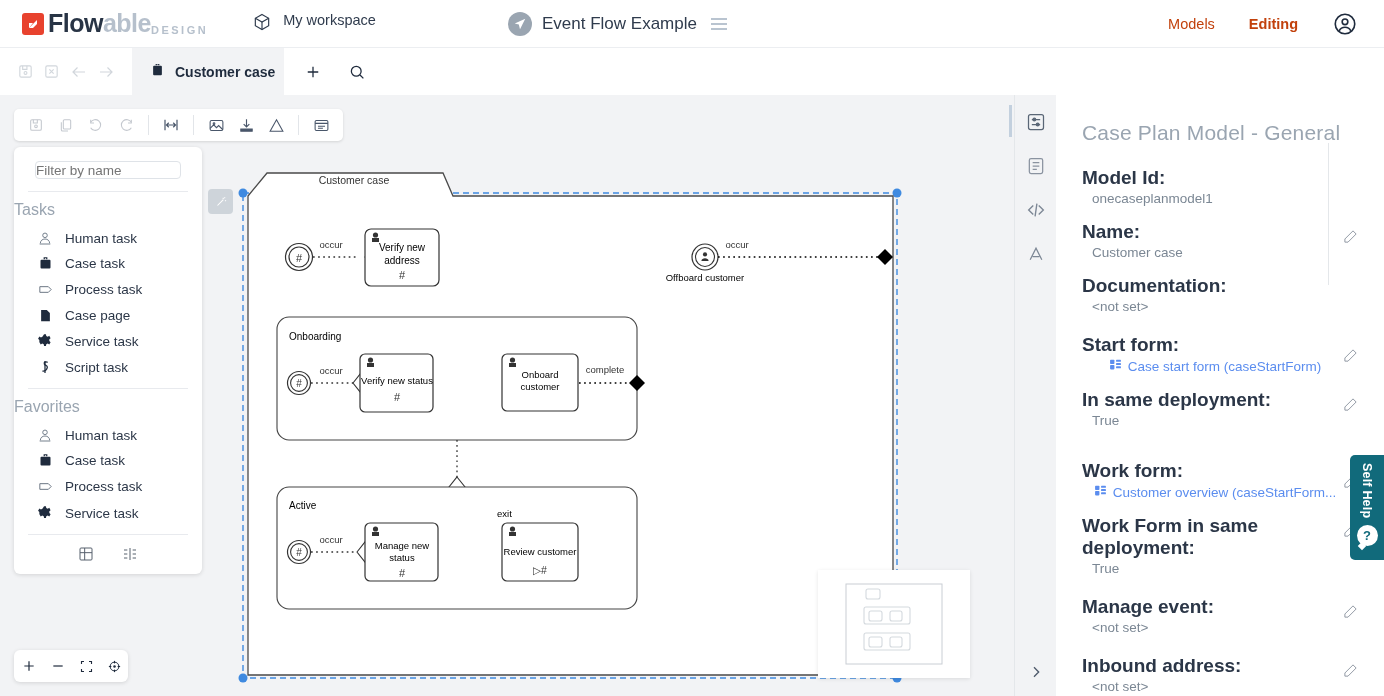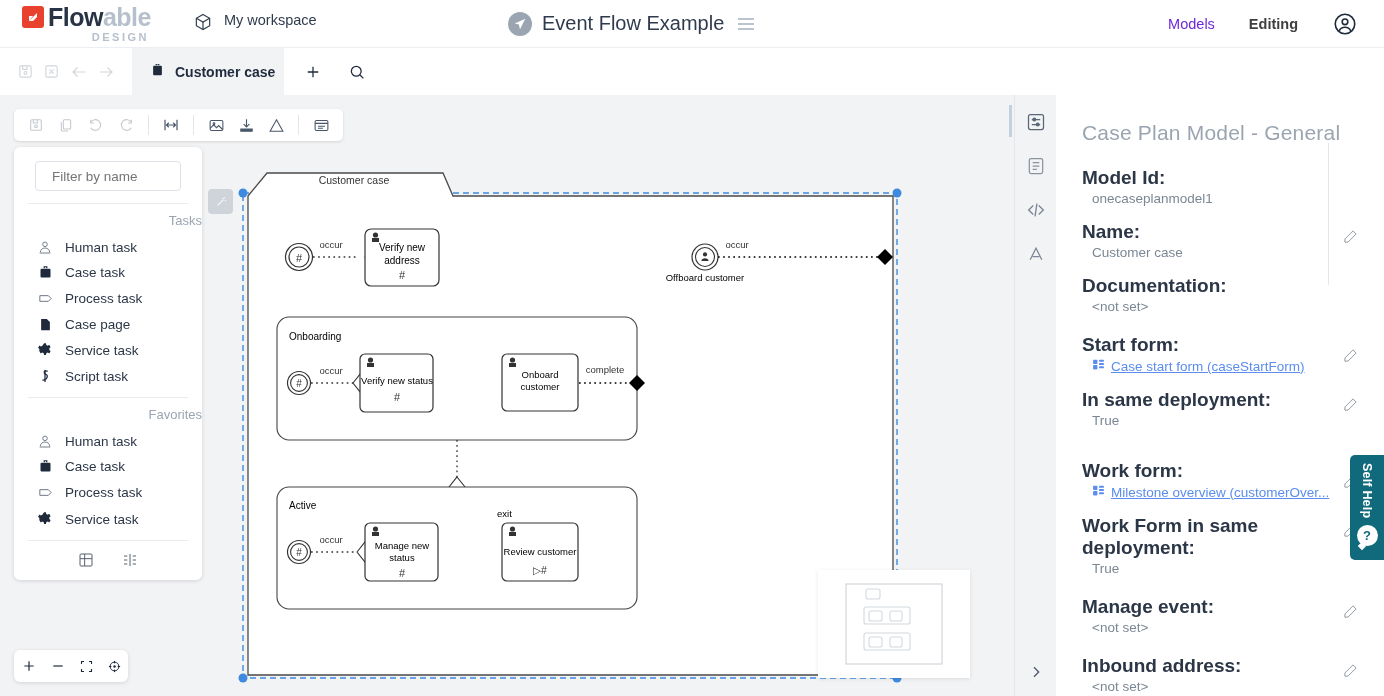--- a/index.html
+++ b/index.html
@@ -10,46 +10,46 @@
     overflow: hidden;
   }
   #app { position: relative; width: 1384px; height: 696px; }
 
   
   .topbar {
     position: absolute; top: 0; left: 0; width: 1384px; height: 48px;
     background: #ffffff; display: flex; align-items: center;
     border-bottom: 1px solid #eceef1;
   }
-  .logo-wrap { display:flex; flex-direction:column; align-items:flex-start; margin-left: 22px; }
+  .logo-wrap { display:flex; flex-direction:row; align-items:flex-start; margin-left: 22px; }
   .logo-row { display: flex; align-items: center; }
   .logo-mark {
     width: 22px; height: 22px; background: #e8422e; border-radius: 3px;
     display:flex; align-items:center; justify-content:center; margin-right: 4px;
   }
   .logo-text { font-size: 25px; font-weight: bold; letter-spacing: -0.5px; line-height: 1; }
   .logo-text .d1 { color: #283445; }
   .logo-text .d2 { color: #b6c0cc; }
   .logo-sub {
     font-size: 11px; color: #b6c0cc; letter-spacing: 2.5px; font-weight: bold;
     align-self: flex-end; margin-right: 2px; margin-top: 1px;
   }
   .ws-wrap { display:flex; align-items:flex-start; margin-left: 42px; }
   .ws-label { font-size: 14.5px; color: #2f3b4d; margin-left: 11px; }
   .doc-wrap { display:flex; align-items:center; position:absolute; left: 508px; }
   .doc-avatar {
     width: 24px; height: 24px; border-radius: 50%; background: #9aa5b1;
     display:flex; align-items:center; justify-content:center;
   }
-  .doc-title { font-size: 20px; color: #2f3b4d; margin-left: 10px; }
+  .doc-title { font-size: 17px; color: #2f3b4d; margin-left: 10px; }
   .doc-menu { margin-left: 14px; display:flex; flex-direction:column; gap:3px; cursor:pointer; }
   .doc-menu i { display:block; width: 16px; height: 2px; background: #b9c4d0; }
   .nav-right { position:absolute; right: 0; display:flex; align-items:center; }
-  .nav-link { font-size: 14.5px; color: #6d28d9; margin-right: 34px; cursor:pointer; }
-  .nav-link.active { color: #404040; font-weight: bold; }
+  .nav-link { font-size: 14.5px; color: #c2410c; margin-right: 34px; cursor:pointer; }
+  .nav-link.active { color: #c2410c; font-weight: bold; }
   .avatar-btn { margin-right: 26px; cursor:pointer; display:flex; }
 
   
   .tabbar {
     position: absolute; top: 48px; left: 0; width: 1384px; height: 47px;
     background: #f2f3f5; display: flex; align-items: stretch;
   }
   .tab-tools {
     width: 132px; background:#fff; display:flex; align-items:center;
     justify-content: space-around; padding: 0 12px;
@@ -81,27 +81,27 @@
   .c-toolbar .tb.dis { opacity:.32; }
   .c-toolbar .sep { width: 1px; height: 20px; background:#e2e5e9; margin: 0 6px; }
 
   
   .palette {
     position:absolute; top: 52px; left: 14px; width: 188px;
     background:#fff; border-radius: 6px; box-shadow: 0 1px 4px rgba(0,0,0,.13);
     padding: 14px 0 0 0;
   }
   .filter-input {
-    display:block; width: 146px; height: 30px; margin: 0 auto 12px auto;
-    border: 1px solid #dfe3e8; border-radius: 4px; padding: 0 16px;
+    display:block; width: 146px; height: 18px; margin: 0 auto 12px auto;
+    border: 1px solid #dfe3e8; border-radius: 4px; padding: 0 0;
     font-size: 13.5px; color:#9aa5b1; font-family:"Liberation Sans", sans-serif;
     outline: none;
   }
   .pal-div { height:1px; background:#e8eaee; margin: 0 14px; }
-  .pal-head { text-align:right; font-size: 13px; color: #9aa5b1; padding: 9px 0 6px 0; }
+  .pal-head { text-align:left; font-size: 16px; color: #9aa5b1; padding: 9px 0 6px 0; }
   .pal-item {
     display:flex; align-items:center; gap: 11px; padding: 5px 0 5px 22px;
     font-size: 13.5px; color: #2b3647; cursor: pointer;
   }
   .pal-icn { width: 18px; display:flex; justify-content:center; }
   .pal-footer { display:flex; justify-content:center; gap: 28px; padding: 11px 0 12px 0; }
   .pal-footer span { cursor:pointer; display:flex; opacity:.75; }
 
   
   .zoomctl {
@@ -141,22 +141,22 @@
 
   
   .props {
     position:absolute; top: 95px; left: 1056px; width: 328px; height: 601px;
     background:#fff; padding: 26px 0 0 26px; overflow:hidden;
   }
   .props h2 { font-size: 21px; color:#9aa5b1; font-weight: normal; letter-spacing:.2px; margin-bottom: 22px; }
   .prop-row { position:relative; padding-right: 46px; margin-bottom: 15px; }
   .prop-k { font-size: 19px; font-weight: bold; color:#2b3647; margin-bottom: 2px; }
   .prop-v { font-size: 13.5px; color:#7b8794; padding-left: 10px; }
-  .prop-v.link { color:#5b8def; text-decoration: underline; display:flex; align-items:center; gap:6px; cursor:pointer;
-                 white-space:nowrap; overflow:hidden; text-overflow: ellipsis; padding-left: 10px; }
+  .prop-v.link { color:#5b8def; display:flex; align-items:center; gap:6px; cursor:pointer;
+                 white-space:nowrap; overflow:hidden; text-overflow: ellipsis; padding-left: 10px; justify-content: center; }
   .prop-edit { position:absolute; right: 26px; top: 8px; cursor:pointer; opacity:.75; }
   .prop-sep { position:absolute; left: 272px; top: 48px; width:1px; height: 142px; background:#e4e7ea; }
 
   
   .selfhelp {
     position:absolute; right: 0; top: 455px; width: 34px; height: 105px;
     background:#116a7b; border-radius: 5px 0 0 5px;
     display:flex; flex-direction:column; align-items:center; justify-content:flex-start;
     padding-top: 8px; cursor:pointer;
   }
@@ -702,21 +702,21 @@
       <div class="prop-v link">
         <span>
           <svg width="13" height="13" viewBox="0 0 24 24" fill="#5b8def">
               <rect x="2" y="3" width="8" height="8" rx="1.4"></rect>
               <rect x="13" y="3" width="9" height="4" rx="1.2"></rect>
               <rect x="13" y="9" width="9" height="4" rx="1.2"></rect>
               <rect x="2" y="13" width="8" height="8" rx="1.4"></rect>
               <rect x="13" y="15" width="9" height="4" rx="1.2"></rect>
             </svg>
         </span>
-        <span>Milestone overview (customerOver...</span>
+        <span>Customer overview (caseStartForm...</span>
       </div>
       <span class="prop-edit" style="top:14px">
         <svg width="15" height="15" viewBox="0 0 24 24" fill="none" stroke="#5a6676" stroke-width="1.4">
             <path d="M16 3l5 5L8 21H3v-5z"></path>
           </svg>
       </span>
     </div>
 
     <div class="prop-row">
       <div class="prop-k">Work Form in same deployment:</div>

